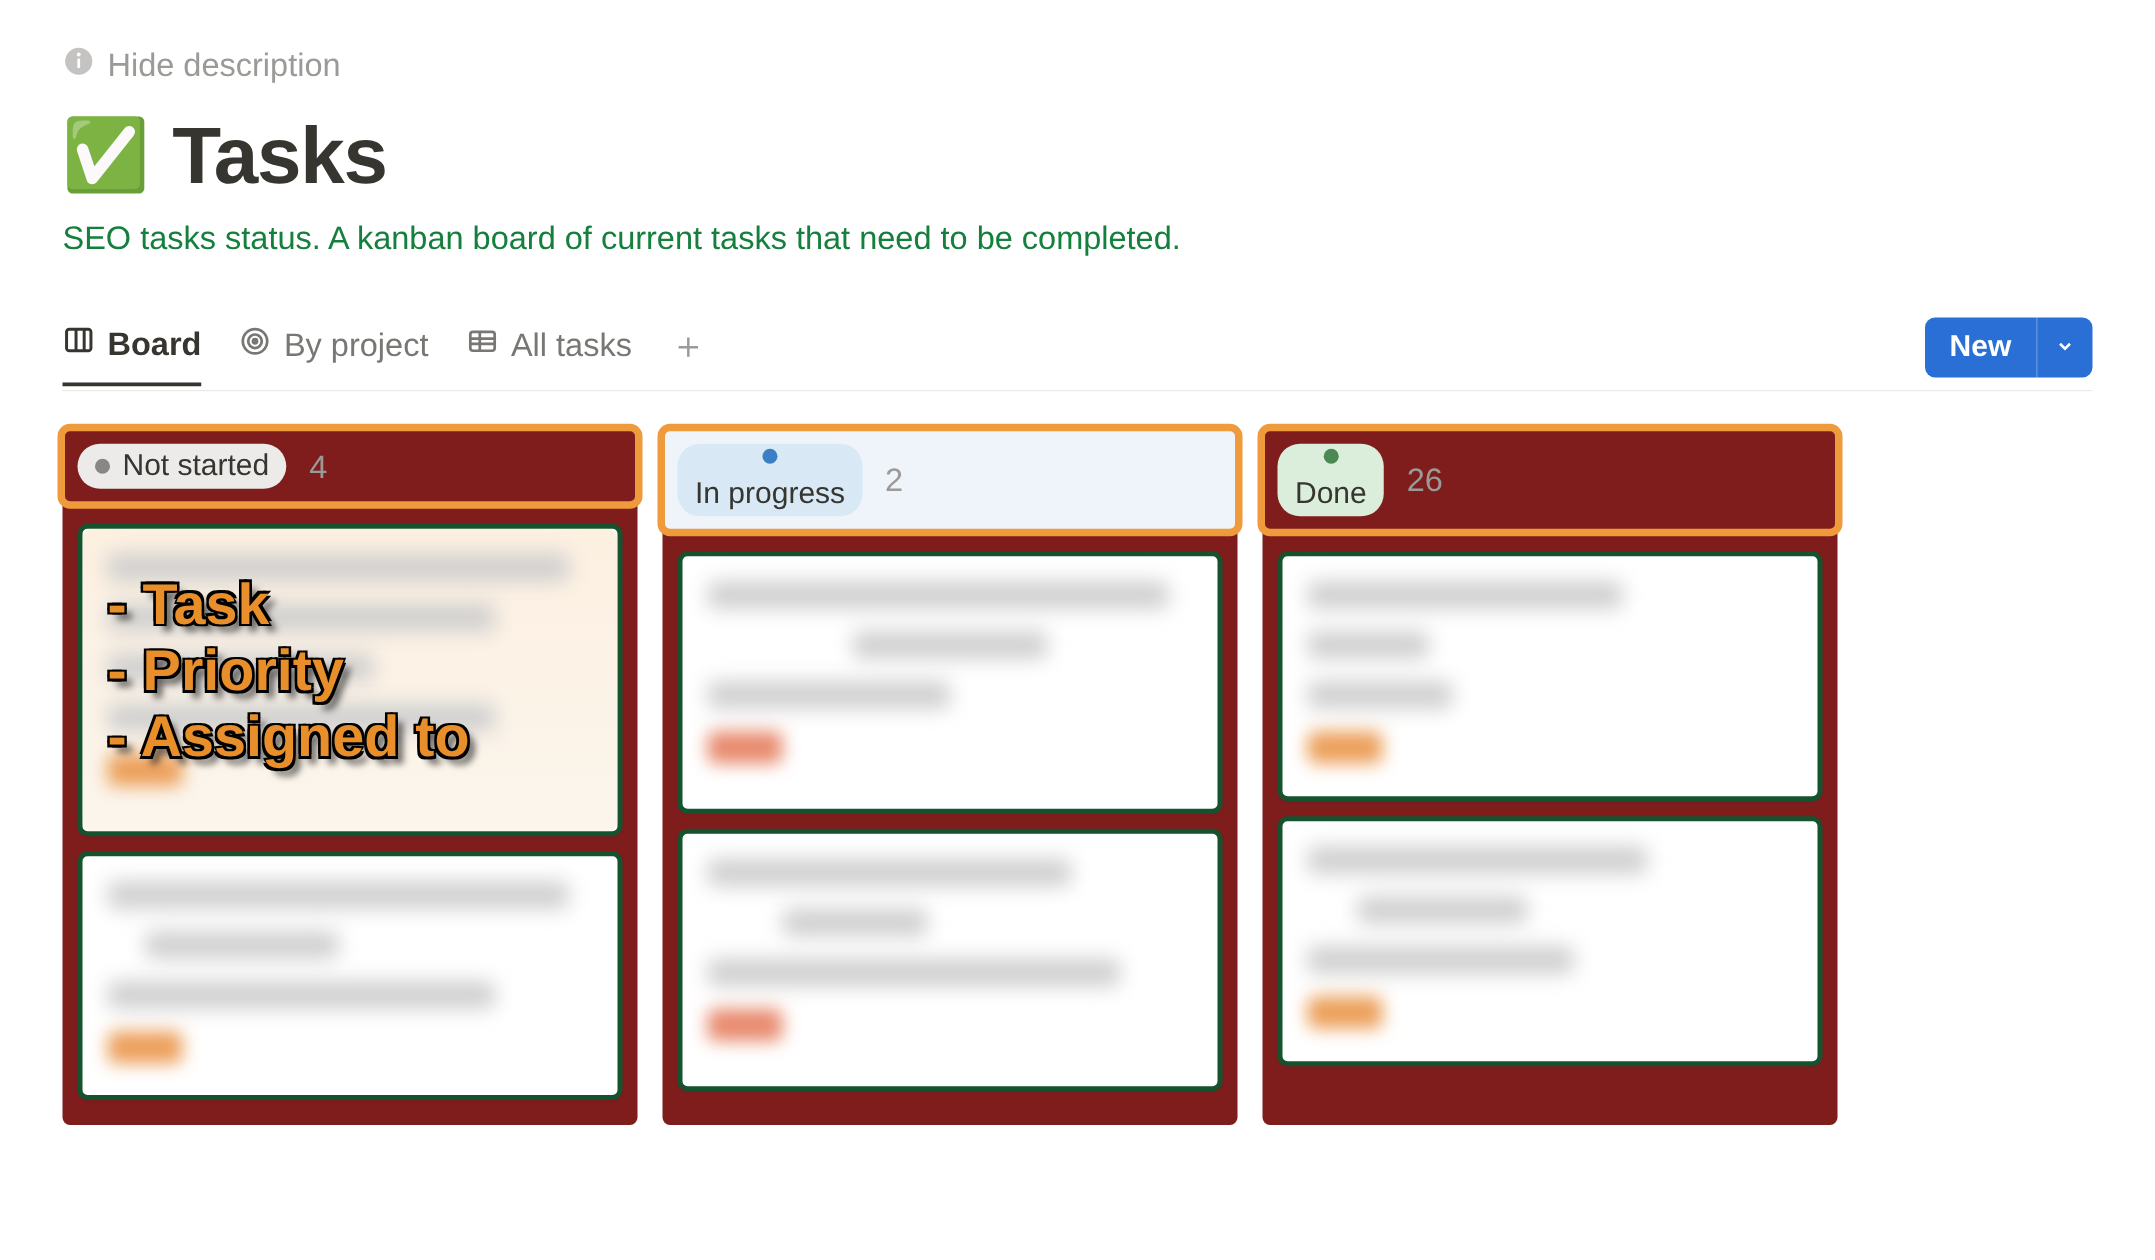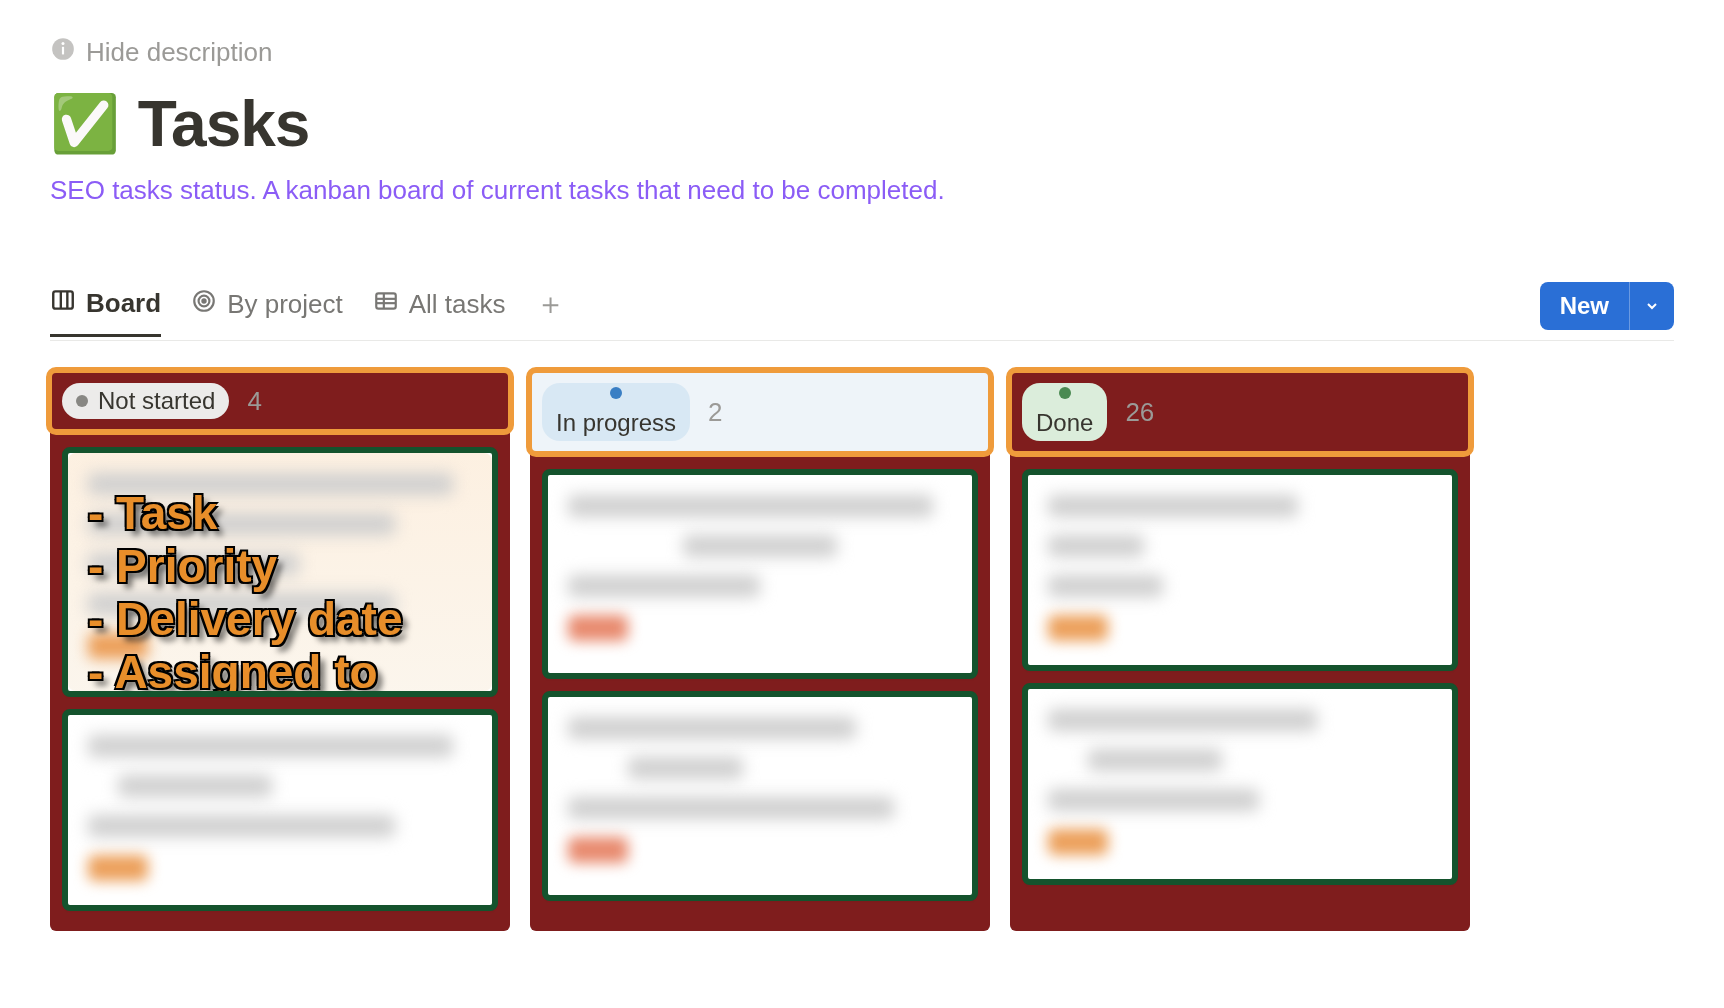--- a/index.html
+++ b/index.html
@@ -35,22 +35,22 @@
     font-size: 56px;
     line-height: 1;
   }
   .title-text {
     font-size: 64px;
     font-weight: 700;
     letter-spacing: -1px;
   }
   .description {
     font-size: 26px;
-    color: #8b5cf6;
-    margin-bottom: 76px;
+    color: #15803d;
+    margin-bottom: 48px;
   }
   .tabs-row {
     display: flex;
     align-items: center;
     gap: 30px;
     border-bottom: 1px solid #e9e9e7;
     position: relative;
     margin-top: 26px;
   }
   .tab {
@@ -152,21 +152,21 @@
   .pill-blue   { background:#d8e8f4; color:#37352f;flex-direction:column; }
   .pill-blue .dot { background:#3a7fc4; }
   .pill-green  { background:#dbeddb; color:#37352f;flex-direction:column; }
   .pill-green .dot { background:#4a8a52; }
   .col-count {
     color: #9b9a97;
     font-size: 26px;
   }
   .card {
     background: #ffffff;
-    border: 6px solid #14532d;
+    border: 4px solid #14532d;
     border-radius: 8px;
     margin: 12px 12px 0 12px;
     min-height: 200px;
     padding: 20px;
     box-shadow: 0 1px 2px rgba(15,15,15,0.04);
     position: relative;
     overflow: hidden;
   }
   .blur-row {
     height: 22px;
@@ -342,21 +342,20 @@
         <div style="position:relative;">
           <div class="blur-row lg"></div>
           <div class="blur-row md"></div>
           <div class="blur-row sm"></div>
           <div class="blur-row md"></div>
           <span class="blur-tag orange"></span>
         </div>
         <div class="anno-list">
           <div>- Task</div>
           <div>- Priority</div>
-          <div>- Delivery date</div>
           <div>- Assigned to</div>
         </div>
       </div>
 
       <div class="card" style="min-height:180px;">
         <div class="blur-row lg"></div>
         <div class="blur-row sm" style="margin-left:30px;width:40%"></div>
         <div class="blur-row md"></div>
         <span class="blur-tag orange"></span>
       </div>

